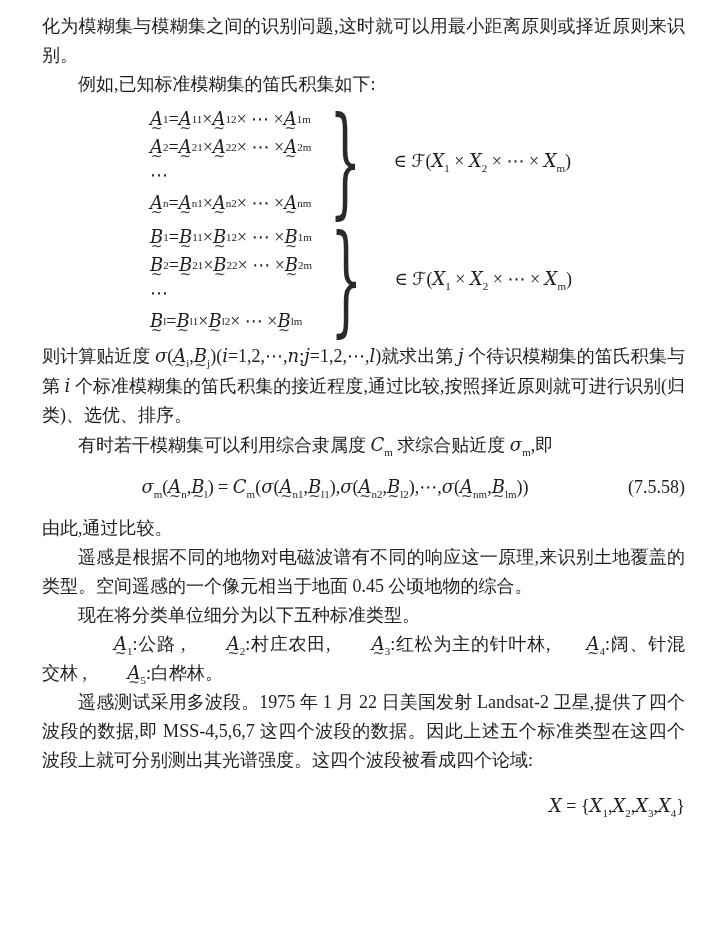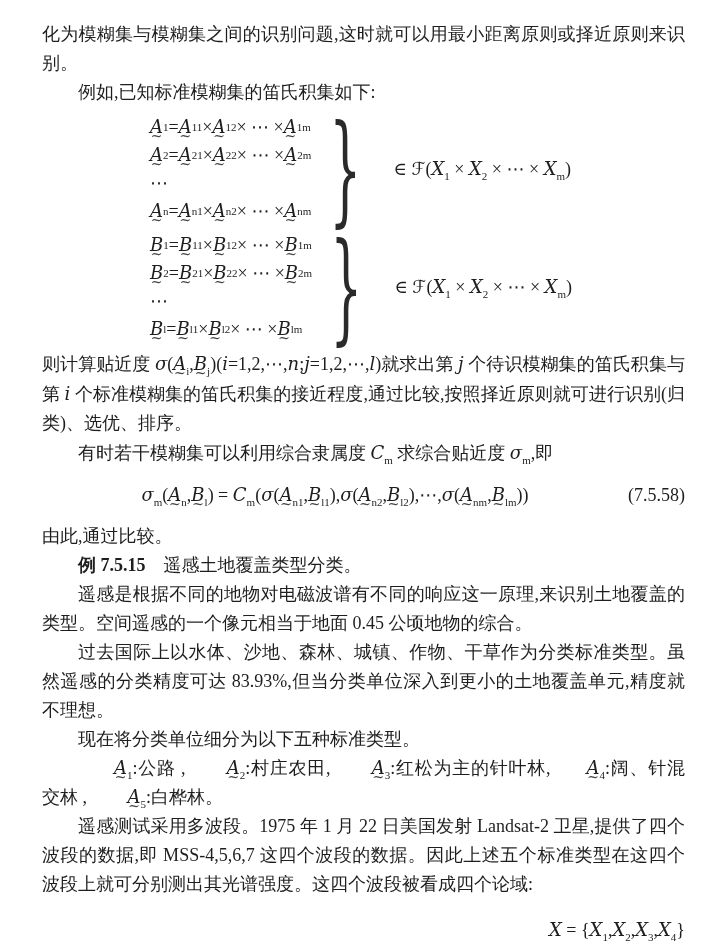--- a/index.html
+++ b/index.html
@@ -1,19 +1,19 @@
 <!DOCTYPE html>
 <html><head>
 <meta charset="utf-8">
 <style>
   html,body{margin:0;padding:0;background:#e8e8e8;}
   .page{
     width:727px;height:951px;box-sizing:border-box;margin:0 auto;
     background:#ffffff;color:#1e1e1e;
-    padding:20px 42px 6px 42px;
+    padding:12px 42px 6px 42px;
     font-family:"Liberation Serif","DejaVu Serif",serif;
     font-size:18px;line-height:29px;
     overflow:hidden;
   }
   .para{margin:0;text-align:justify;}
   .ind{text-indent:2em;}
   .it{font-style:italic;font-family:"DejaVu Serif","Liberation Serif",serif;}
   .bold{font-weight:bold;}
   .cal{font-style:italic;font-family:"DejaVu Sans","DejaVu Serif",serif;}
   sub{font-size:11px;line-height:0;font-style:normal;letter-spacing:0;}
@@ -144,25 +144,23 @@
 
   <p class="para ind"><span>有时若干模糊集可以利用综合隶属度 </span><span class="it">C</span><sub>m</sub><span> 求综合贴近度 </span><span class="it">σ</span><sub>m</sub><span>,即</span></p>
 
   <div class="eqline">
     <span class="formula"><span class="it">σ</span><sub>m</sub><span>(</span><span class="tld"><span>A</span><span class="tm">~</span></span><sub>n</sub><span>,</span><span class="tld"><span>B</span><span class="tm">~</span></span><sub>l</sub><span>) = </span><span class="it">C</span><sub>m</sub><span>(</span><span class="it">σ</span><span>(</span><span class="tld"><span>A</span><span class="tm">~</span></span><sub>n1</sub><span>,</span><span class="tld"><span>B</span><span class="tm">~</span></span><sub>l1</sub><span>),</span><span class="it">σ</span><span>(</span><span class="tld"><span>A</span><span class="tm">~</span></span><sub>n2</sub><span>,</span><span class="tld"><span>B</span><span class="tm">~</span></span><sub>l2</sub><span>),⋯,</span><span class="it">σ</span><span>(</span><span class="tld"><span>A</span><span class="tm">~</span></span><sub>nm</sub><span>,</span><span class="tld"><span>B</span><span class="tm">~</span></span><sub>lm</sub><span>))</span></span>
     <span class="eqnum">(7.5.58)</span>
   </div>
 
   <p class="para"><span>由此,通过比较。</span></p>
 
-  <p class="para ind"><span class="bold">例 7.5.15</span><span>　遥感土地覆盖类型分类。</span></p>
 
   <p class="para ind"><span>遥感是根据不同的地物对电磁波谱有不同的响应这一原理,来识别土地覆盖的类型。空间遥感的一个像元相当于地面 0.45 公顷地物的综合。</span></p>
 
-  <p class="para ind"><span>过去国际上以水体、沙地、森林、城镇、作物、干草作为分类标准类型。虽然遥感的分类精度可达 83.93%,但当分类单位深入到更小的土地覆盖单元,精度就不理想。</span></p>
 
   <p class="para ind"><span>现在将分类单位细分为以下五种标准类型。</span></p>
 
   <p class="para ind"><span class="tld"><span>A</span><span class="tm">~</span></span><sub>1</sub><span>:公路 , </span><span class="tld"><span>A</span><span class="tm">~</span></span><sub>2</sub><span>:村庄农田, </span><span class="tld"><span>A</span><span class="tm">~</span></span><sub>3</sub><span>:红松为主的针叶林,</span><span class="tld"><span>A</span><span class="tm">~</span></span><sub>4</sub><span>:阔、针混交林 , </span><span class="tld"><span>A</span><span class="tm">~</span></span><sub>5</sub><span>:白桦林。</span></p>
 
   <p class="para ind"><span>遥感测试采用多波段。1975 年 1 月 22 日美国发射 Landsat-2 卫星,提供了四个波段的数据,即 MSS-4,5,6,7 这四个波段的数据。因此上述五个标准类型在这四个波段上就可分别测出其光谱强度。这四个波段被看成四个论域:</span></p>
 
   <div class="eqcenter"><span class="it">X</span><span> = {</span><span class="it">X</span><sub>1</sub><span>,</span><span class="it">X</span><sub>2</sub><span>,</span><span class="it">X</span><sub>3</sub><span>,</span><span class="it">X</span><sub>4</sub><span>}</span></div>
 
 </div>

